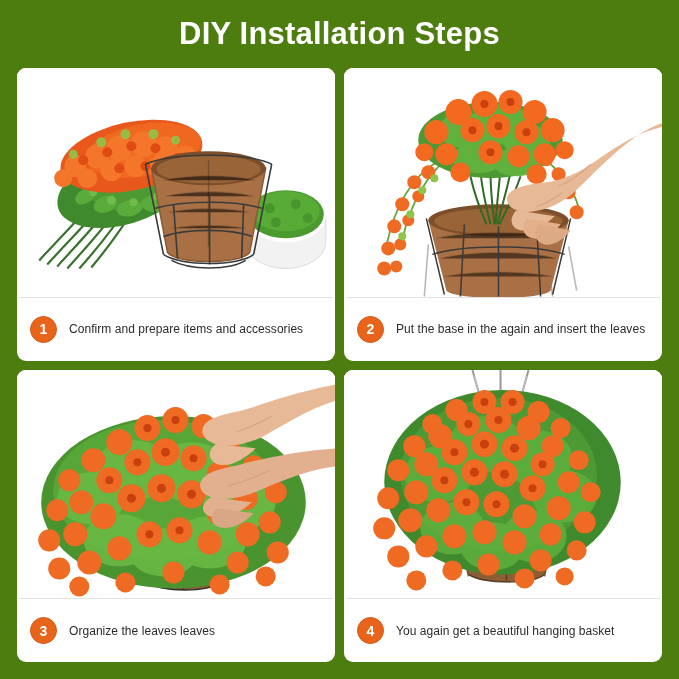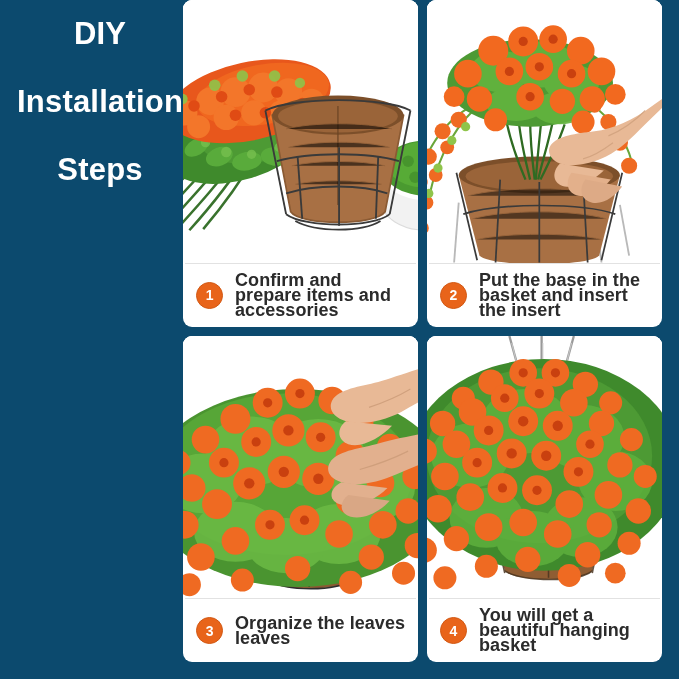--- a/index.html
+++ b/index.html
@@ -12,23 +12,23 @@
 
   body {
     background: #ec6100;
     font-family: "Liberation Sans", sans-serif;
     position: relative;
   }
 
   .page {
     width: 679px;
     height: 679px;
-    background: #0c4a6e;
+    background: #4d7c0f;
     display: flex;
-    flex-direction: row;
+    flex-direction: column;
     padding: 0 17px 17px 17px;
   }
 
   .page-title {
     width: 100%;
     text-align: center;
     color: #ffffff;
     font-size: 31px;
     font-weight: bold;
     letter-spacing: 0.2px;
@@ -89,25 +89,24 @@
     font-size: 14px;
     font-weight: bold;
     display: flex;
     align-items: center;
     justify-content: center;
     line-height: 1;
     user-select: none;
   }
 
   .caption-text {
-    font-size: 18px;
-    line-height: 15px;
+    font-size: 12px;
+    line-height: 24px;
     color: #2b2b2b;
     letter-spacing: 0.05px;
-    font-weight: bold;
   }
 </style>
 </head>
 <body>
 
 <div class="page">
 
   <div class="page-title">DIY Installation Steps</div>
 
   <div class="steps-grid">
@@ -362,21 +361,21 @@
             <g stroke="#cfa07c" stroke-width="1" fill="none" opacity="0.8">
               <path d="M218 118 C228 114 240 106 250 96"></path>
               <path d="M196 138 C204 136 214 130 222 124"></path>
             </g>
           </g>
         </svg>
       </div>
       <div class="caption-divider"></div>
       <div class="caption">
         <div class="badge">2</div>
-        <div class="caption-text">Put the base in the basket and insert the insert</div>
+        <div class="caption-text">Put the base in the again and insert the leaves</div>
       </div>
     </div>
 
     <div class="step-card">
       <div class="photo">
         <svg viewBox="0 0 325 228" preserveAspectRatio="xMidYMid slice" aria-hidden="true">
           <rect x="0" y="0" width="325" height="228" fill="#ffffff"></rect>
 
           <g>
             <path d="M120 140 C142 132 200 132 220 140 L206 212 C198 222 142 222 134 212 Z" fill="#8a5a33"></path>
@@ -584,18 +583,18 @@
                 <circle cx="156" cy="134" r="4"></circle>
               <circle cx="104" cy="110" r="4"></circle>
                 <circle cx="202" cy="94" r="4"></circle>
             </g>
           </g>
         </svg>
       </div>
       <div class="caption-divider"></div>
       <div class="caption">
         <div class="badge">4</div>
-        <div class="caption-text">You will get a beautiful hanging basket</div>
+        <div class="caption-text">You again get a beautiful hanging basket</div>
       </div>
     </div>
 
   </div>
 </div>
 
 </body></html>

